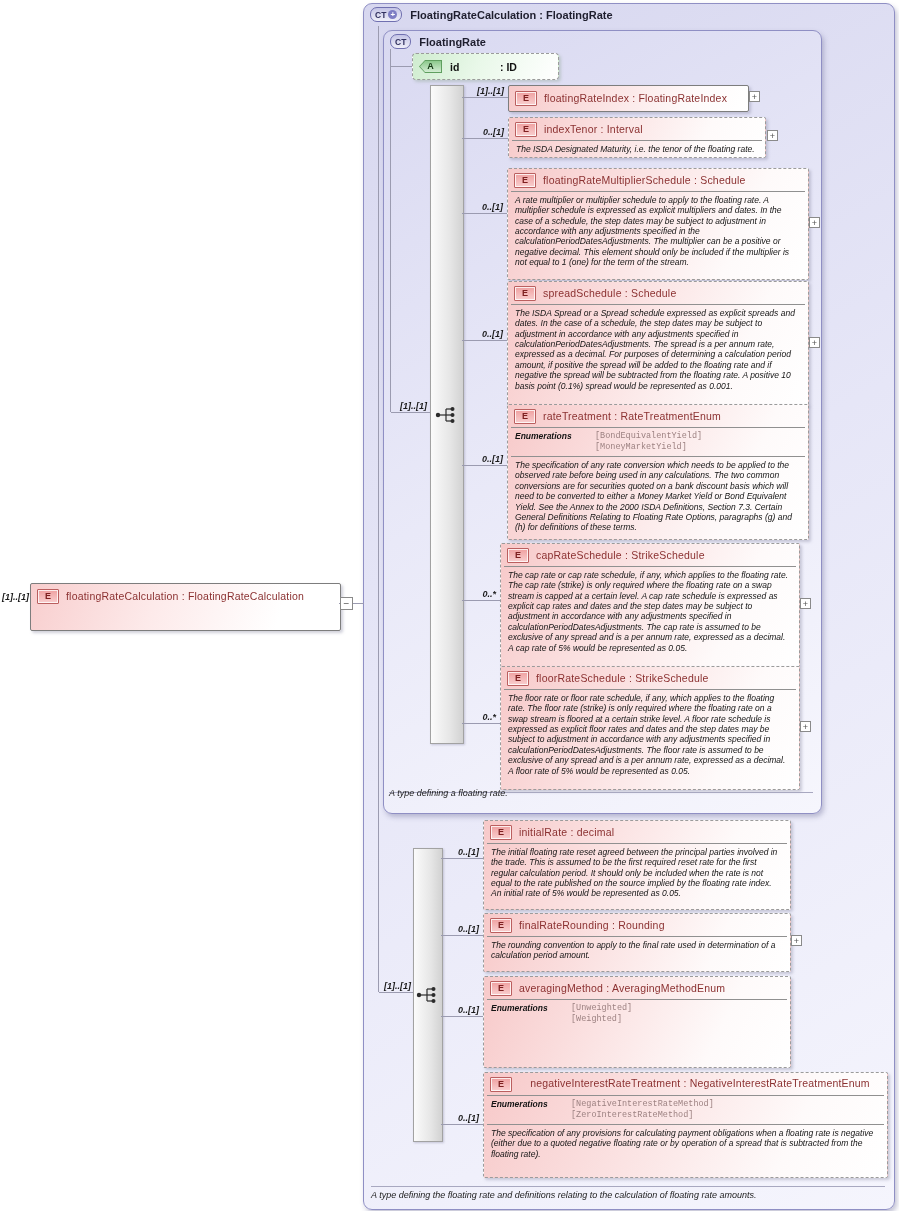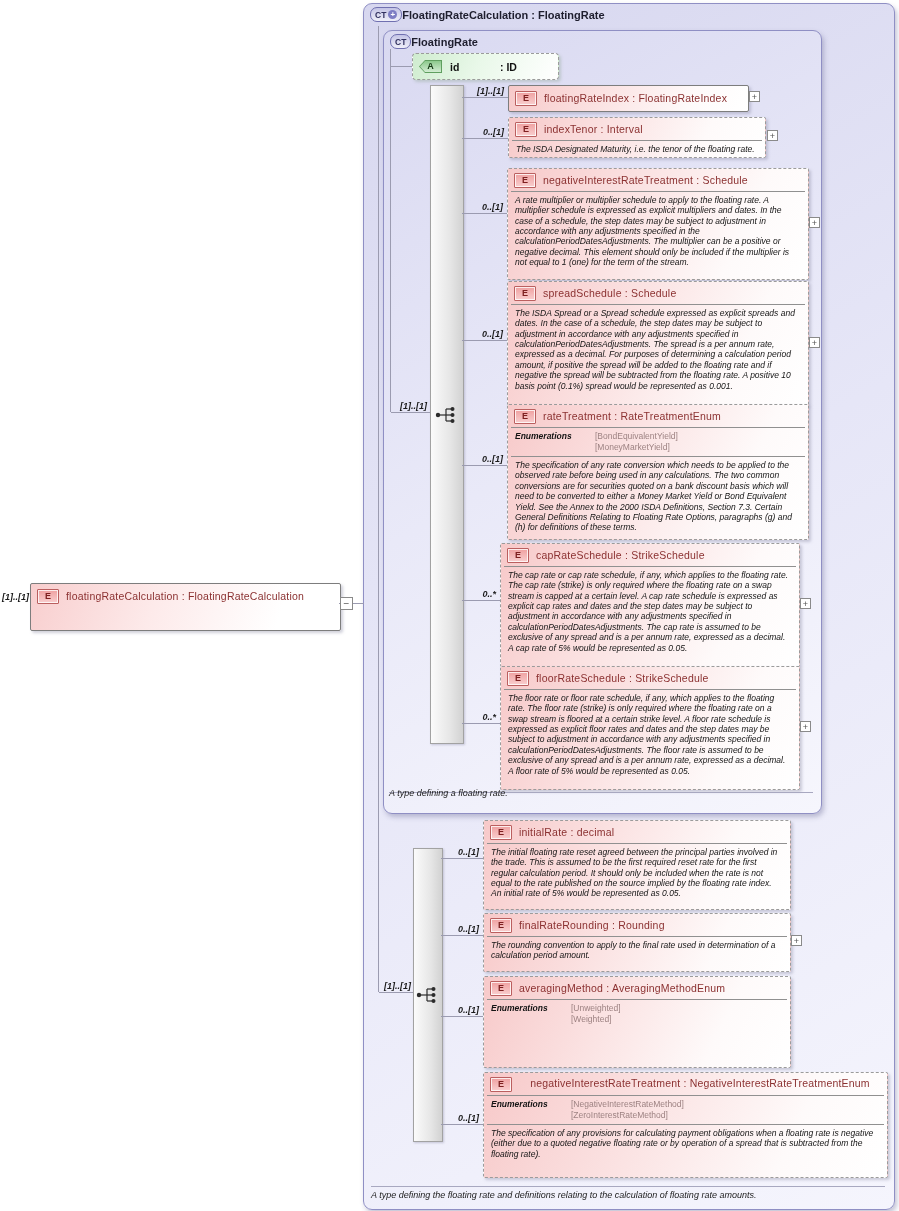--- a/index.html
+++ b/index.html
@@ -3,21 +3,21 @@
 <meta charset="utf-8">
 <style>
   html,body{margin:0;padding:0;background:#ffffff;}
   #page{position:relative;width:899px;height:1211px;background:#ffffff;
         font-family:"Liberation Sans",sans-serif;overflow:hidden;}
   .abs{position:absolute;}
   
   .ctbox{border:1px solid #8f8fc4;border-radius:9px;
          background:linear-gradient(150deg,#d7d7ef 0%,#e6e6f7 45%,#f5f5fd 100%);
          box-shadow:2px 3px 5px rgba(120,120,160,.45);}
-  .hdr{display:flex;align-items:center;gap:0;font-weight:bold;font-size:11px;color:#1e1e2e;}
+  .hdr{display:flex;align-items:center;gap:8px;font-weight:bold;font-size:11px;color:#1e1e2e;}
   .ct-icon{height:13px;padding:0 4px;border:1px solid #7070b0;border-radius:7px;
          background:linear-gradient(#c4c4e6,#efeff9);display:flex;align-items:center;gap:2px;
          font:bold 8.5px/12px "Liberation Sans",sans-serif;color:#30305e;}
   .plusdot{width:9px;height:9px;border-radius:50%;background:#7d7dc4;color:#fff;
          font:bold 8px/9px "Liberation Sans",sans-serif;text-align:center;}
   
   .elem{border:1px dashed #9b9b9b;border-radius:2px;overflow:hidden;
         background:linear-gradient(115deg,#f7c9c9 0%,#fbe3e3 40%,#fefafa 75%,#ffffff 100%);
         box-shadow:2px 2px 3px rgba(120,120,150,.35);}
   .elem.solid{border:1px solid #7d7d7d;}
@@ -25,21 +25,21 @@
   .trow.wrap{align-items:flex-start;}
   .e-icon{width:20px;height:13px;flex:0 0 20px;border:1px solid #bb5f5f;border-radius:1px;
         background:linear-gradient(#efa0a0,#f9cfcf);box-shadow:inset 0 0 0 1px rgba(255,255,255,.8);
         color:#7d2020;font:bold 9px/13px "Liberation Sans",sans-serif;text-align:center;}
   .ttext{font-weight:normal;font-size:10.5px;color:#8b3131;letter-spacing:.2px;line-height:1.25;}
   .center-wrap .ttext{text-align:center;flex:1;}
   .desc{border-top:1px solid #909090;margin:0 3px;padding:3px 4px 3px 4px;
         font-style:italic;font-size:8.5px;line-height:1.22;color:#141414;}
   .enums{border-top:1px solid #909090;margin:0 3px;padding:3px 4px;display:flex;font-size:8.5px;}
   .enums .lab{font-style:italic;font-weight:bold;width:80px;color:#141414;flex:0 0 80px;}
-  .enums .vals{color:#9d8282;line-height:1.3;}
+  .enums .vals{color:#9d8282;line-height:1.3;font-family:Liberation Mono, monospace;}
   
   .attr{border:1px dashed #9b9b9b;border-radius:4px;display:flex;align-items:center;gap:8px;
         padding:0 6px;background:linear-gradient(115deg,#cfeccf 0%,#e9f8e9 45%,#ffffff 100%);
         box-shadow:2px 2px 3px rgba(120,150,120,.3);}
   .a-outer{width:23px;height:13px;flex:0 0 23px;
         clip-path:polygon(6px 0,100% 0,100% 100%,6px 100%,0 50%);background:#5f9f5f;position:relative;}
   .a-inner{position:absolute;left:1px;top:1px;right:1px;bottom:1px;
         clip-path:polygon(5px 0,100% 0,100% 100%,5px 100%,0 50%);
         background:linear-gradient(#8cc98c,#d2ecd2);
         color:#143814;font:bold 9px/11px "Liberation Sans",sans-serif;text-align:center;}
@@ -136,21 +136,21 @@
       <span class="e-icon">E</span>
       <span class="ttext">indexTenor : Interval</span>
     </div>
     <div class="desc">The ISDA Designated Maturity, i.e. the tenor of the floating rate.</div>
   </div>
   <div class="abs pm" style="left:767px;top:130px;">+</div>
 
   <div class="abs elem" style="left:507px;top:168px;width:300px;height:110px;">
     <div class="trow">
       <span class="e-icon">E</span>
-      <span class="ttext">negativeInterestRateTreatment : Schedule</span>
+      <span class="ttext">floatingRateMultiplierSchedule : Schedule</span>
     </div>
     <div class="desc">A rate multiplier or multiplier schedule to apply to the floating rate. A multiplier schedule is expressed as explicit multipliers and dates. In the case of a schedule, the step dates may be subject to adjustment in accordance with any adjustments specified in the calculationPeriodDatesAdjustments. The multiplier can be a positive or negative decimal. This element should only be included if the multiplier is not equal to 1 (one) for the term of the stream.</div>
   </div>
   <div class="abs pm" style="left:809px;top:217px;">+</div>
 
   <div class="abs elem" style="left:507px;top:281px;width:300px;height:123px;">
     <div class="trow">
       <span class="e-icon">E</span>
       <span class="ttext">spreadSchedule : Schedule</span>
     </div>

